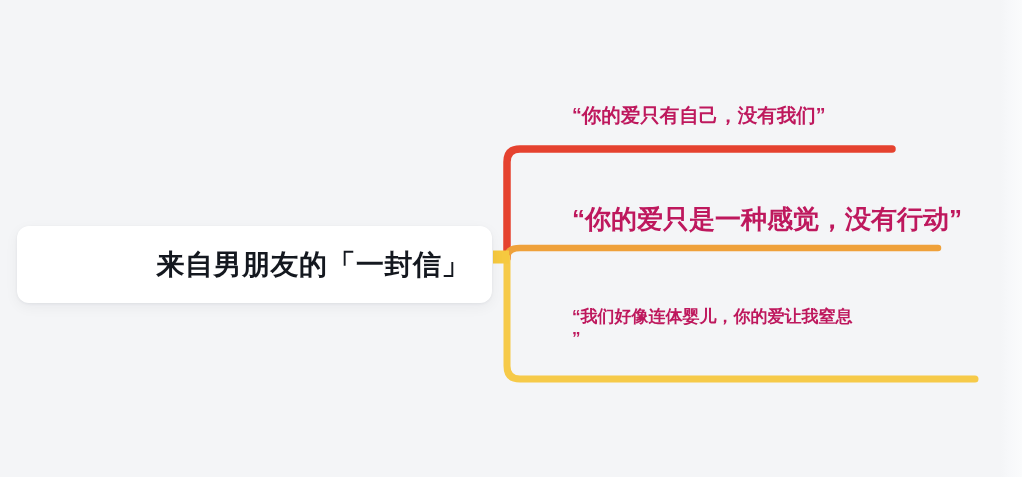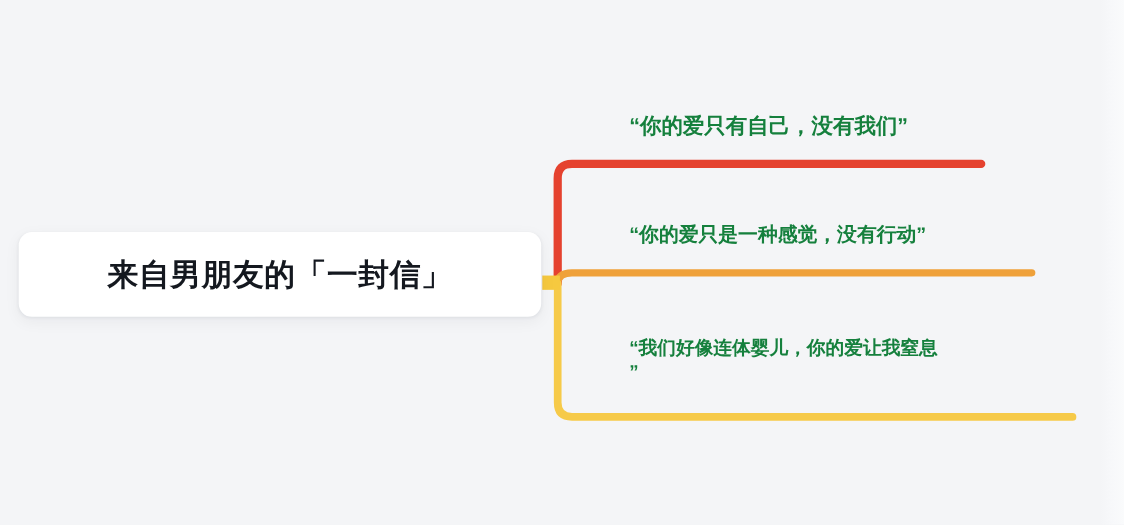--- a/index.html
+++ b/index.html
@@ -32,61 +32,61 @@
     width: 22px;
     height: 477px;
     background: linear-gradient(to right, #f4f5f7 0%, #f7f8fa 45%, #fafbfc 100%);
     pointer-events: none;
   }
 
   
   .root-node {
     position: absolute;
     left: 17px;
-    top: 211px;
+    top: 226px;
     width: 475px;
     height: 77px;
     background: #ffffff;
     border-radius: 12px;
     box-shadow: 0 1px 3px rgba(20, 28, 45, 0.06),
                 0 4px 14px rgba(20, 28, 45, 0.05);
     display: flex;
     align-items: center;
-    justify-content: center;
+    justify-content: flex-end;
     box-sizing: border-box;
     padding: 0 22px;
   }
   .root-node-label {
     font-size: 28px;
     font-weight: 700;
     color: #14181f;
     letter-spacing: 0.5px;
     white-space: nowrap;
     line-height: 1.2;
   }
 
   
   .branch-label {
     position: absolute;
     font-weight: 700;
-    color: #15803d;
+    color: #be185d;
     line-height: 1.32;
     white-space: pre-wrap;
   }
   .branch-label.b1 {
     left: 572px;
     top: 103px;
     width: 400px;
     font-size: 19.5px;
   }
   .branch-label.b2 {
     left: 572px;
     top: 202px;
     width: 400px;
-    font-size: 18px;
+    font-size: 26px;
   }
   .branch-label.b3 {
     left: 572px;
     top: 306px;
     width: 392px;
     font-size: 17px;
   }
 
   
   svg#connectors {

